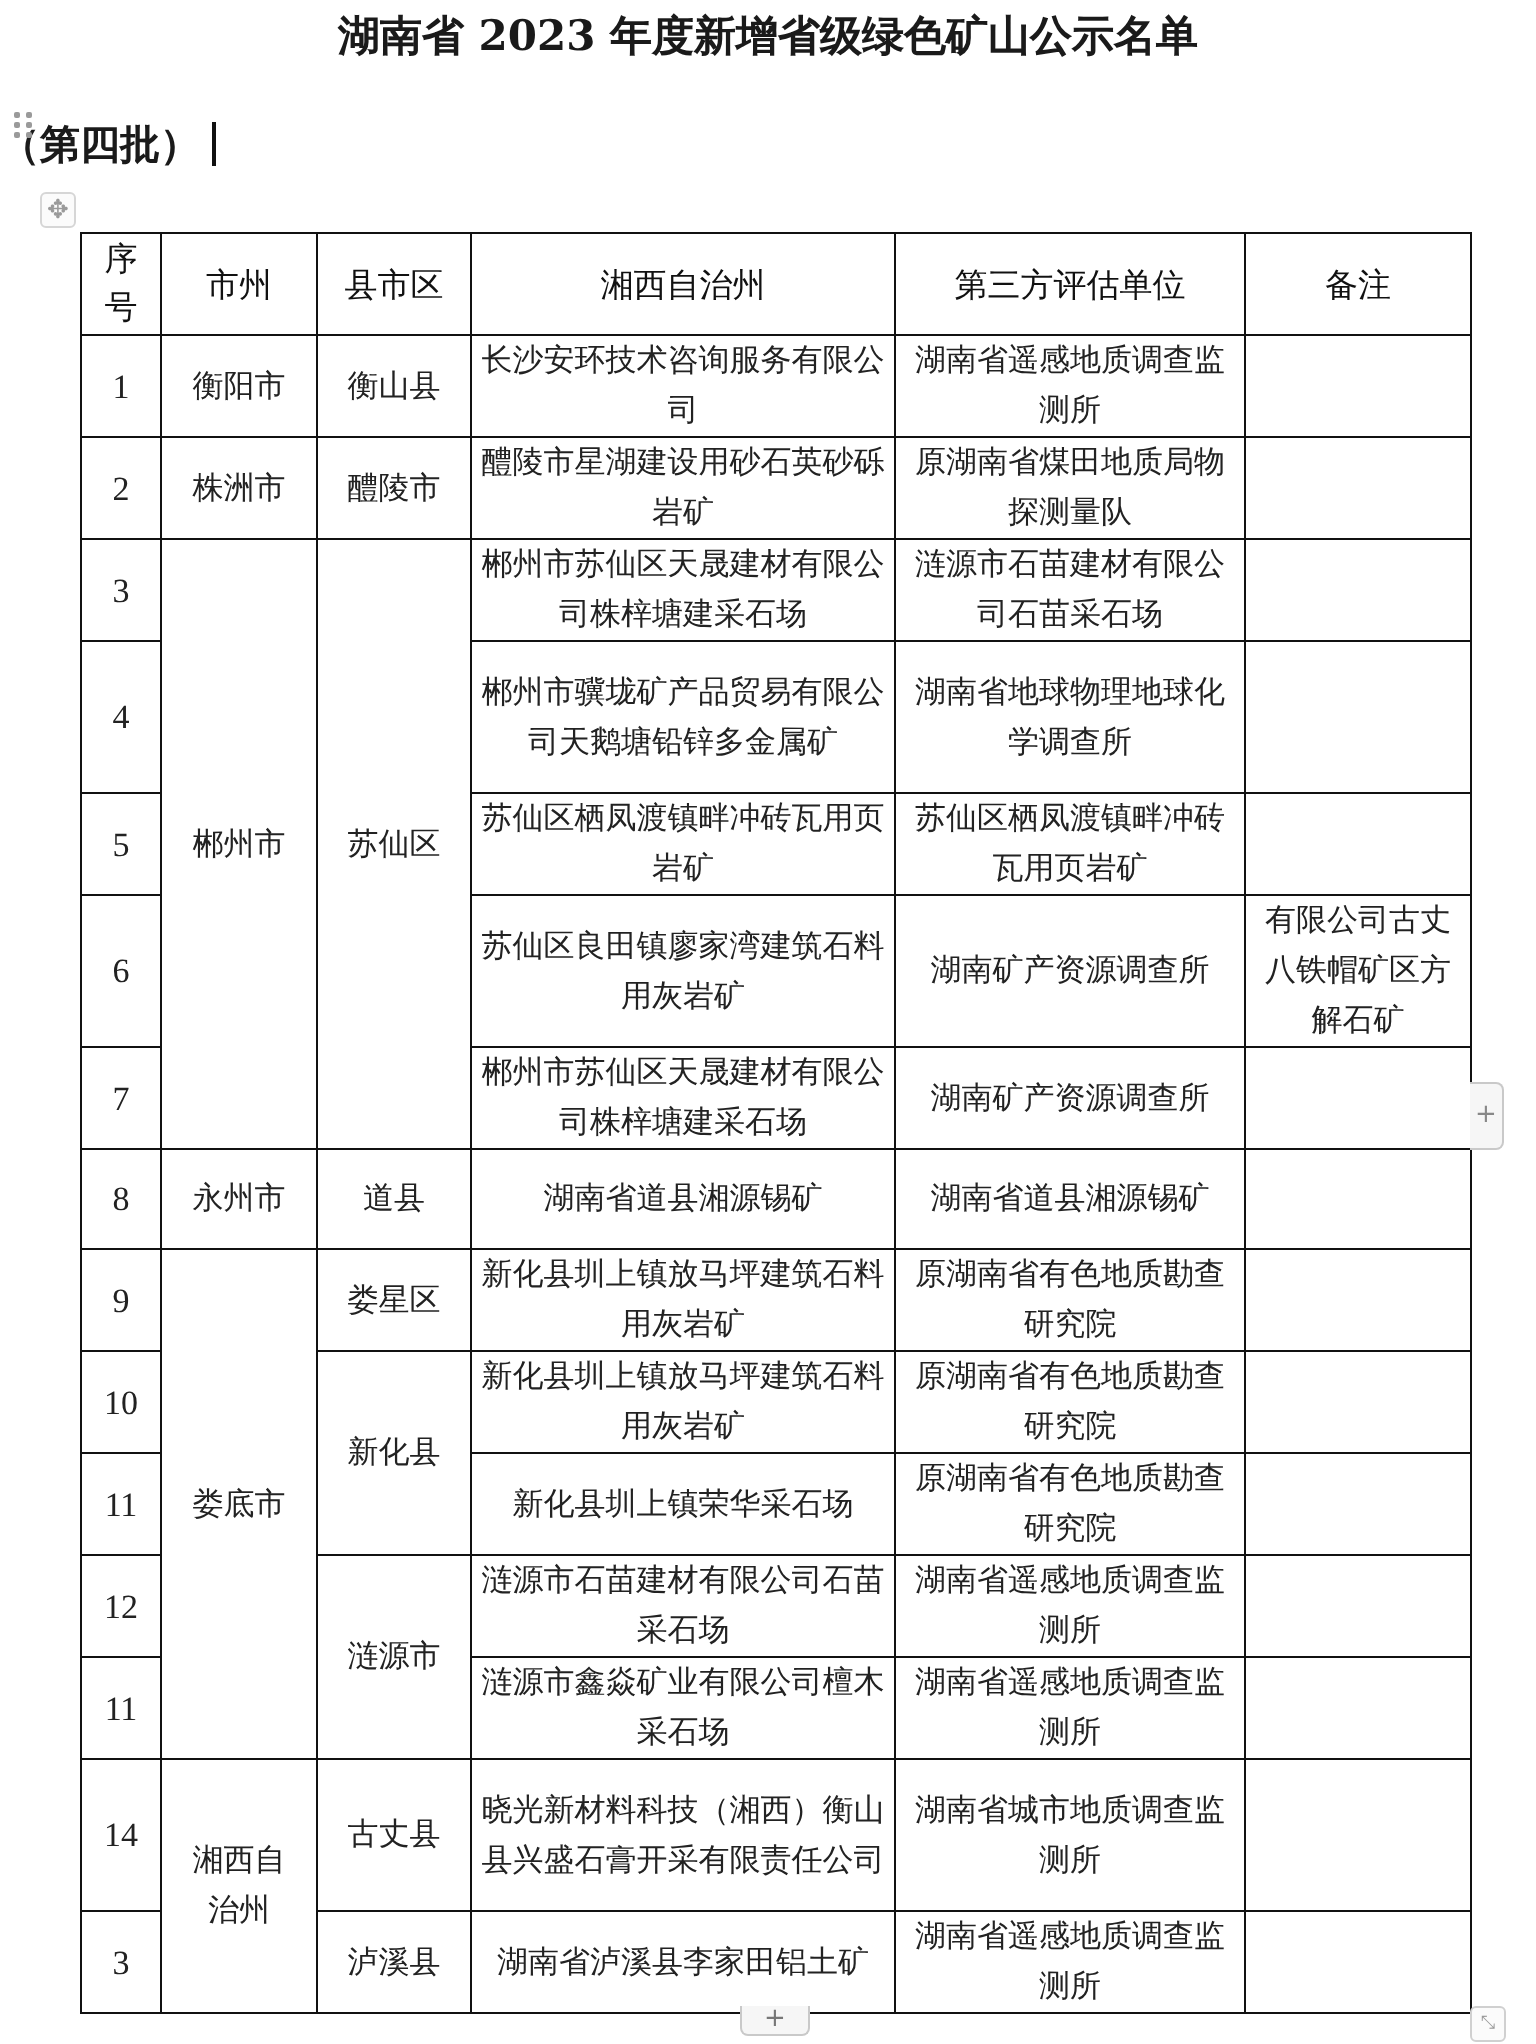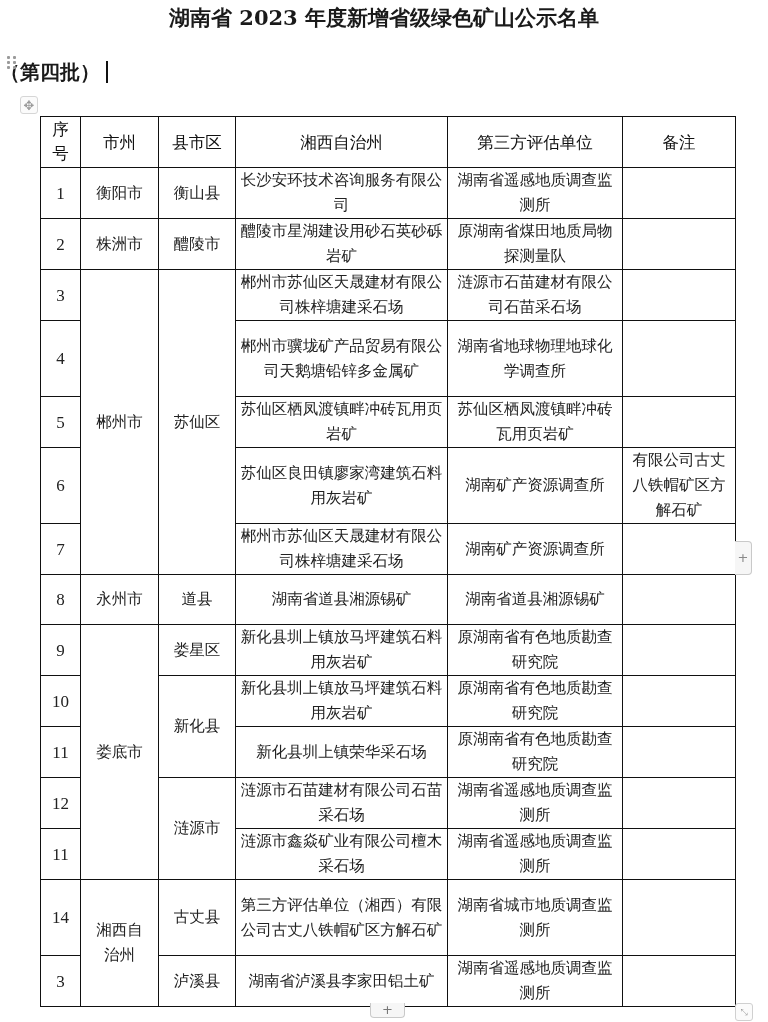--- a/index.html
+++ b/index.html
@@ -169,21 +169,21 @@
     <td class="seq">11</td>
     <td>涟源市鑫焱矿业有限公司檀木采石场</td>
     <td>湖南省遥感地质调查监测所</td>
     <td></td>
   </tr>
 
   <tr style="height:76px">
     <td class="seq">14</td>
     <td rowspan="2" style="padding:0 10px">湘西自治州</td>
     <td>古丈县</td>
-    <td>第三方评估单位（湘西）有限公司古丈八铁帽矿区方解石矿</td>
+    <td>晓光新材料科技（湘西）衡山县兴盛石膏开采有限责任公司</td>
     <td>湖南省城市地质调查监测所</td>
     <td></td>
   </tr>
 
   <tr style="height:50px">
     <td class="seq">3</td>
     <td>泸溪县</td>
     <td>湖南省泸溪县李家田铝土矿</td>
     <td>湖南省遥感地质调查监测所</td>
     <td></td>

